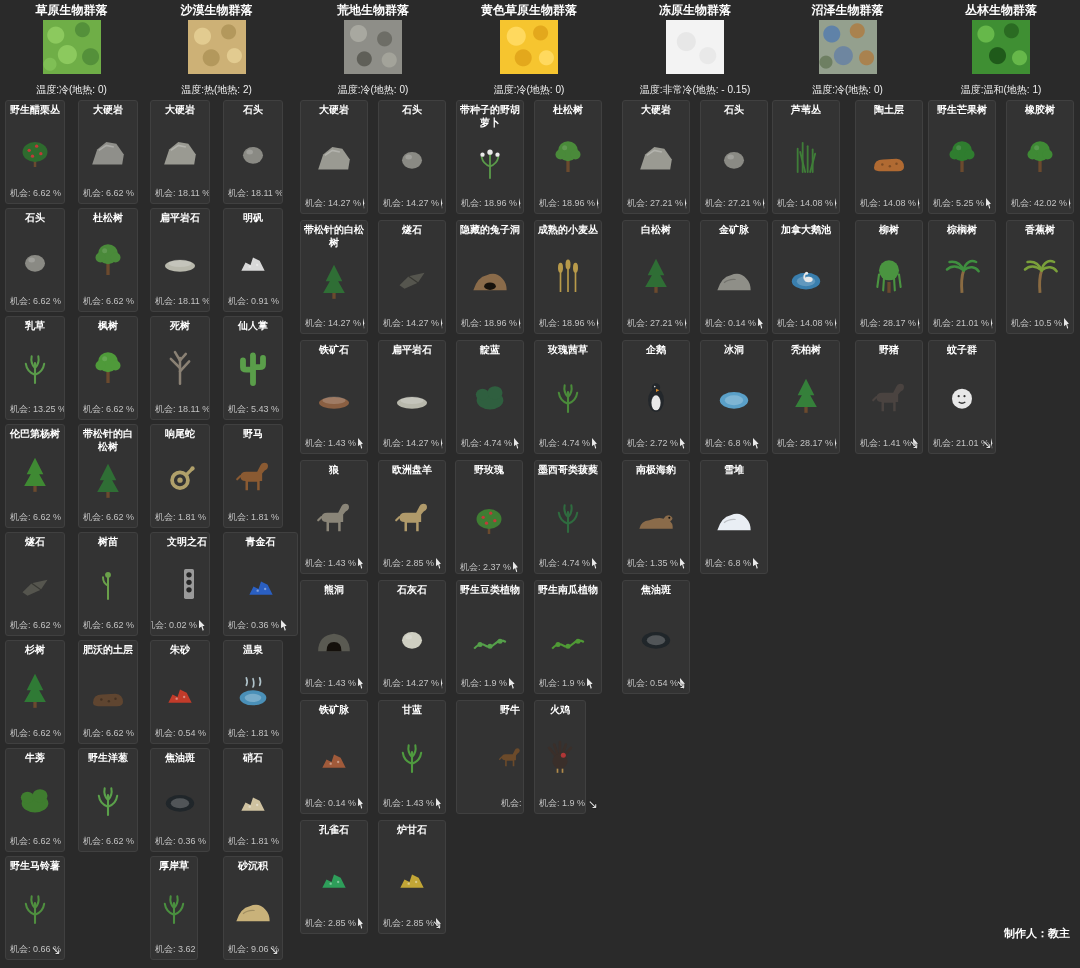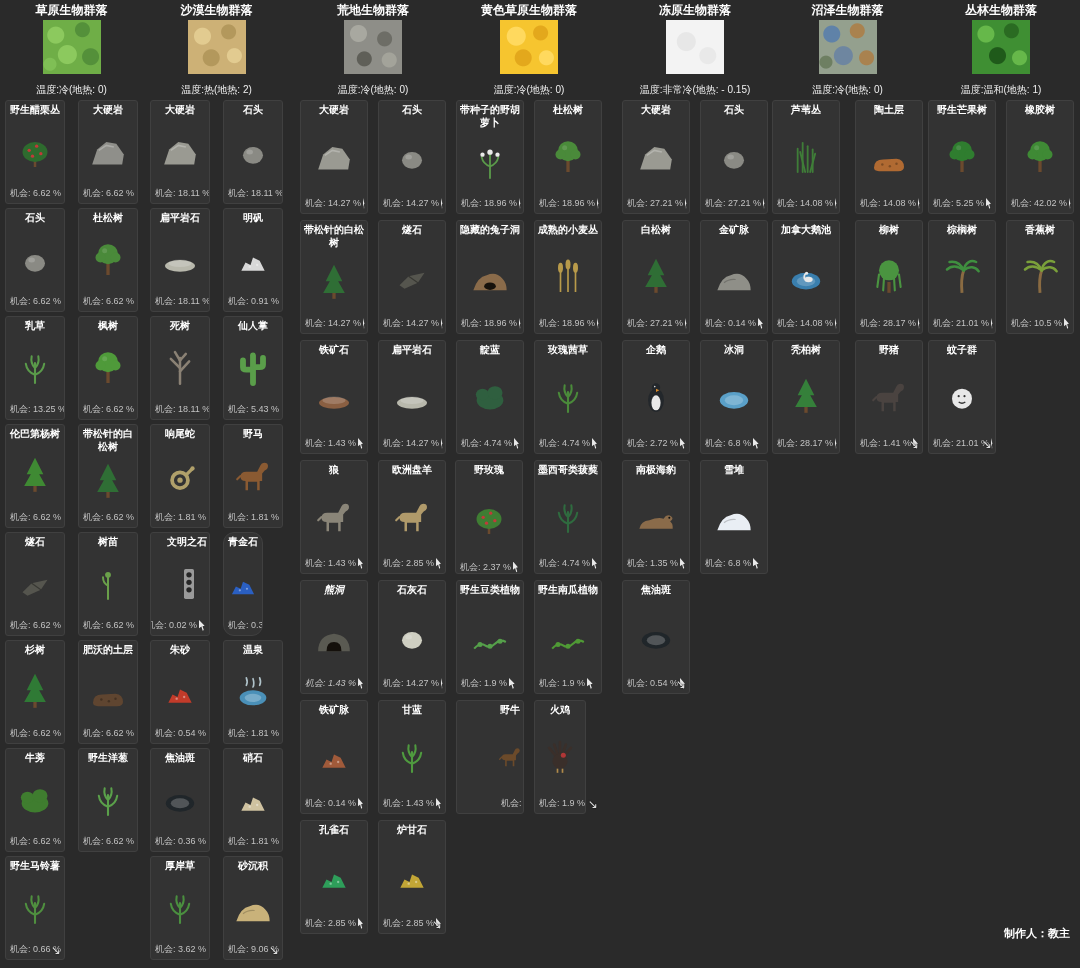--- a/index.html
+++ b/index.html
@@ -582,21 +582,21 @@
       <div class="c-icon" style="color: rgb(32, 38, 42);">
         <svg>
           <use href="#i-pond"></use>
         </svg>
       </div>
       <div class="c-chance">
         <span>机会: 0.36 %</span>
         <div class="cursor"></div>
       </div>
     </div>
-    <div class="card" style="left: 150px; top: 856px; width: 60px; height: 104px;">
+    <div class="card" style="left: 150px; top: 856px; width: 48px; height: 104px;">
       <div class="c-name">厚岸草</div>
       <div class="c-icon" style="color: rgb(74, 143, 63);">
         <svg>
           <use href="#i-plant"></use>
         </svg>
       </div>
       <div class="c-chance">
         <span>机会: 3.62 %</span>
         <div class="cursor"></div>
       </div>
@@ -642,21 +642,21 @@
       <div class="c-icon" style="color: rgb(138, 90, 50);">
         <svg>
           <use href="#i-quad"></use>
         </svg>
       </div>
       <div class="c-chance">
         <span>机会: 1.81 %</span>
         <div class="cursor"></div>
       </div>
     </div>
-    <div class="card" style="left: 223px; top: 532px; width: 40px; height: 104px; border-radius: 11px;">
+    <div class="card" style="left: 223px; top: 532px; width: 75px; height: 104px;">
       <div class="c-name">青金石</div>
       <div class="c-icon" style="color: rgb(42, 95, 194);">
         <svg>
           <use href="#i-mineral"></use>
         </svg>
       </div>
       <div class="c-chance">
         <span>机会: 0.36 %</span>
         <div class="cursor"></div>
       </div>
@@ -744,21 +744,21 @@
       <div class="c-icon" style="color: rgb(138, 133, 120);">
         <svg>
           <use href="#i-quad"></use>
         </svg>
       </div>
       <div class="c-chance">
         <span>机会: 1.43 %</span>
         <div class="cursor"></div>
       </div>
     </div>
-    <div class="card" style="left: 300px; top: 580px; width: 68px; height: 114px; font-style: italic;">
+    <div class="card" style="left: 300px; top: 580px; width: 68px; height: 114px;">
       <div class="c-name">熊洞</div>
       <div class="c-icon" style="color: rgb(90, 90, 82);">
         <svg>
           <use href="#i-cave"></use>
         </svg>
       </div>
       <div class="c-chance">
         <span>机会: 1.43 %</span>
         <div class="cursor"></div>
       </div>

